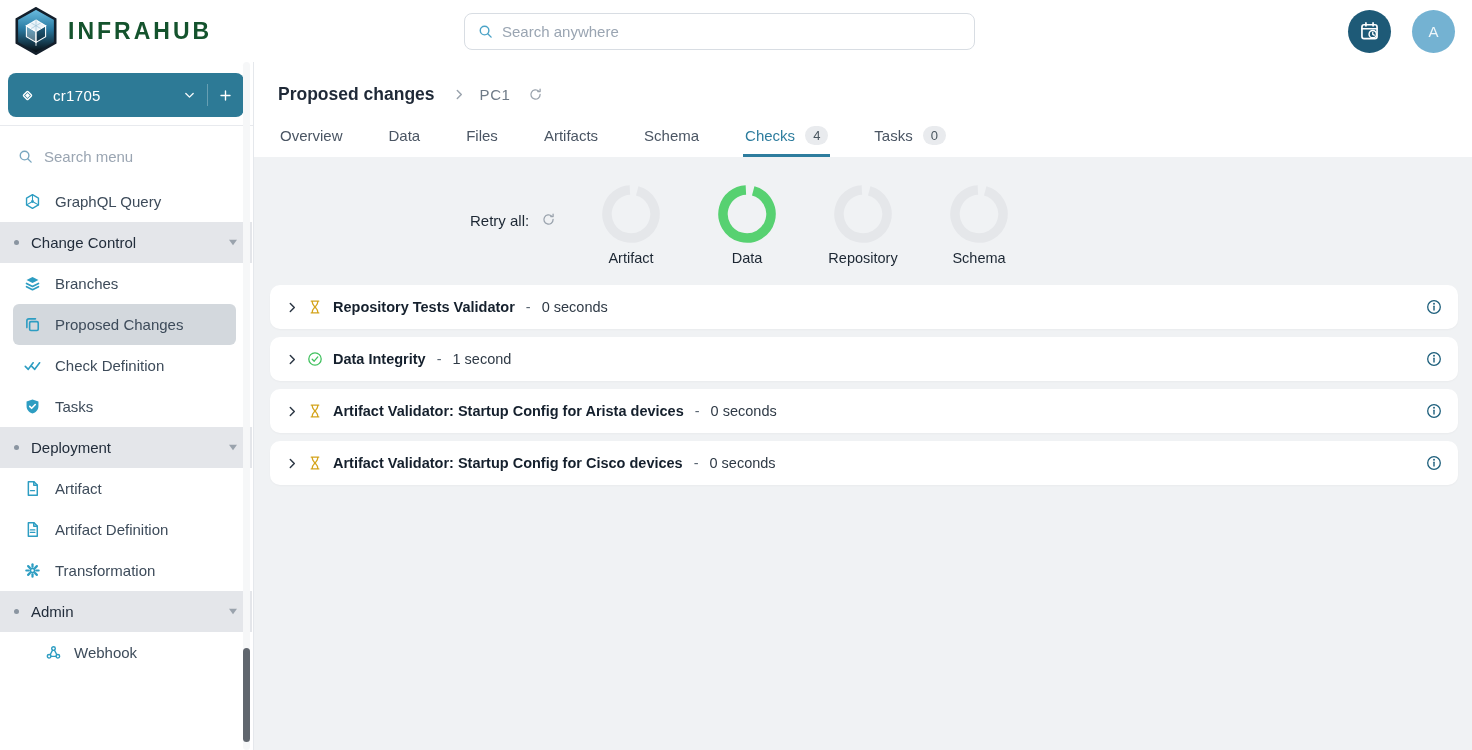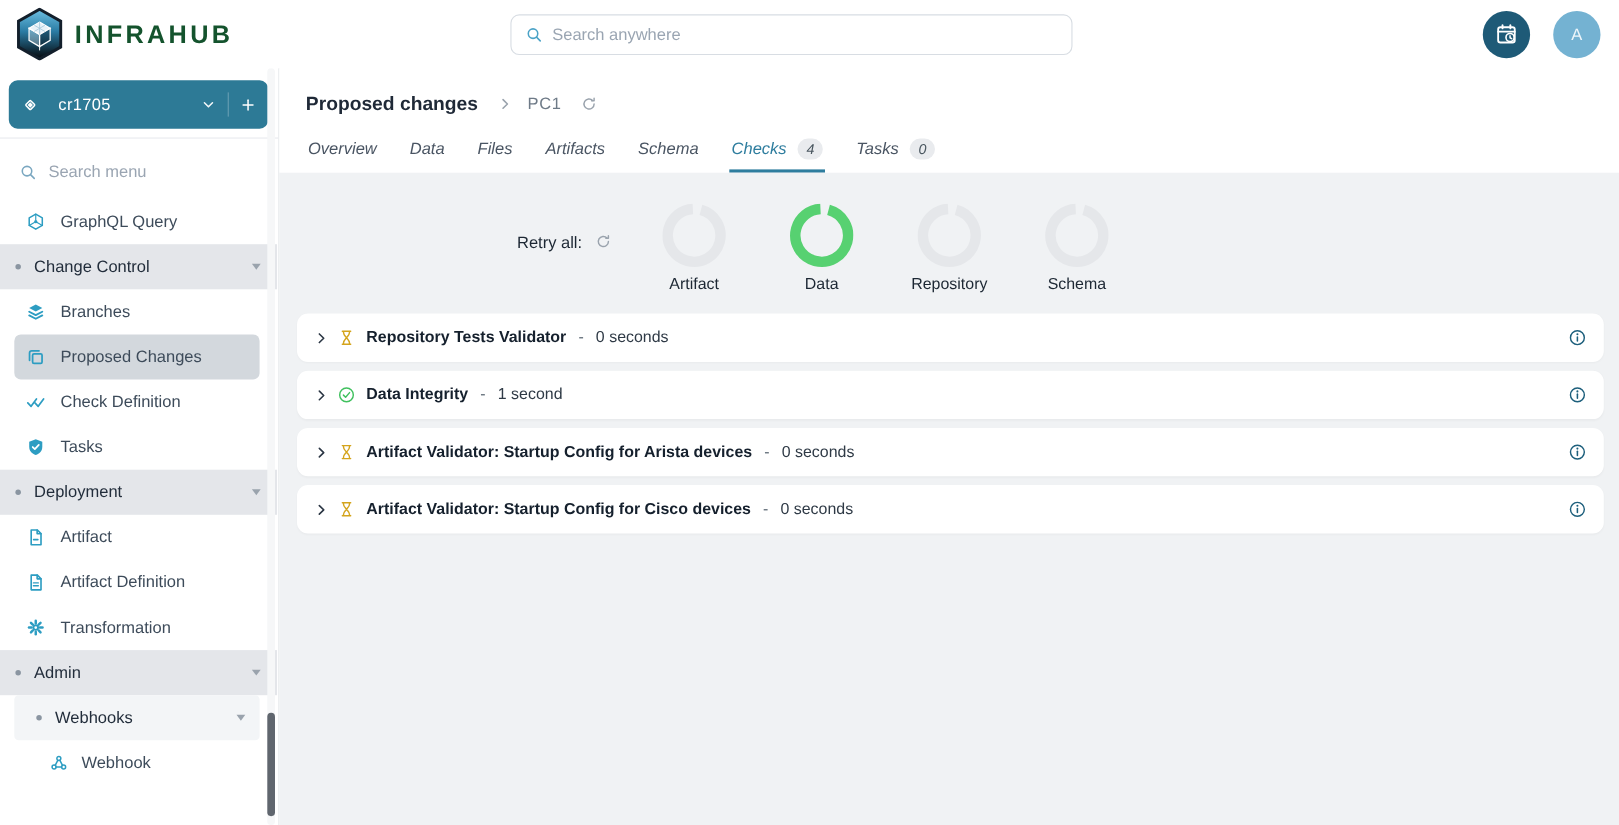--- a/index.html
+++ b/index.html
@@ -61,21 +61,21 @@
   .sb-thumb { position:absolute; right:3px; top:586px; width:7px; height:94px; background:#60666e; border-radius:4px; cursor:grab; }
 
   
   .main { position:absolute; left:254px; top:62px; right:0; bottom:0; }
   .main-header { position:absolute; left:0; right:0; top:0; height:95px; background:#fff; }
   .breadcrumb { position:absolute; left:24px; top:22px; display:flex; align-items:center; }
   .bc-title { font-size:17.5px; font-weight:700; color:#1f2937; }
   .bc-chev { color:#9aa3ad; width:13px; height:13px; margin-left:18px; }
   .bc-item { color:#6e7a87; font-size:15px; letter-spacing:.6px; margin-left:14px; }
   .bc-refresh { color:#9aa3ad; width:15px; height:15px; margin-left:17px; cursor:pointer; background:none; border:none; padding:0; display:inline-flex; }
-  .tabs { position:absolute; left:24px; bottom:0; display:flex; gap:26px;font-style:italic; }
+  .tabs { position:absolute; left:24px; bottom:0; display:flex; gap:42px; }
   .tab { position:relative; height:44px; display:flex; align-items:center; gap:10px;
     padding:0 2px; font-size:15px; color:#4a5563; cursor:pointer; }
   .tab.active { color:var(--active-tab,#2e7d9e); }
   .tab.active::after { content:""; position:absolute; left:0; right:0; bottom:0; height:3px;
     background:var(--active-tab,#2e7d9e); }
   .badge { background:#e9ebee; color:#49565f; border-radius:10px; font-size:13px;
     padding:3px 8px; line-height:1; }
 
   .content { position:absolute; left:0; right:0; top:95px; bottom:0; background:#f0f2f4; }
   .retry { position:absolute; left:216px; top:55px; display:flex; gap:12px;
@@ -291,29 +291,20 @@
       </div>
       <div class="nav-group">
         <span class="dot"></span>
         <span class="nav-label">Admin</span>
         <span class="tri">
           <svg viewBox="0 0 10 8">
             <polygon points="1,1.3 9,1.3 5,6.7" fill="currentColor"></polygon>
           </svg>
         </span>
       </div>
-      <div class="nav-group sub">
-        <span class="dot"></span>
-        <span class="nav-label">Webhooks</span>
-        <span class="tri">
-          <svg viewBox="0 0 10 8">
-            <polygon points="1,1.3 9,1.3 5,6.7" fill="currentColor"></polygon>
-          </svg>
-        </span>
-      </div>
       <div class="nav-item subitem">
         <span class="icn ">
           <svg viewBox="0 0 16 16">
             <circle cx="8" cy="4.3" r="1.7" stroke="currentColor" fill="none" stroke-linecap="round" stroke-linejoin="round" stroke-width="1.3"></circle>
             <circle cx="3.9" cy="11.6" r="1.7" stroke="currentColor" fill="none" stroke-linecap="round" stroke-linejoin="round" stroke-width="1.3"></circle>
             <circle cx="12.1" cy="11.6" r="1.7" stroke="currentColor" fill="none" stroke-linecap="round" stroke-linejoin="round" stroke-width="1.3"></circle>
             <path d="M7.1 5.8 5 9.9M8.9 5.8 11 9.9M5.6 11.6h4.8" stroke="currentColor" fill="none" stroke-linecap="round" stroke-linejoin="round" stroke-width="1.3"></path>
           </svg>
         </span>
         <span class="nav-label">Webhook</span>

